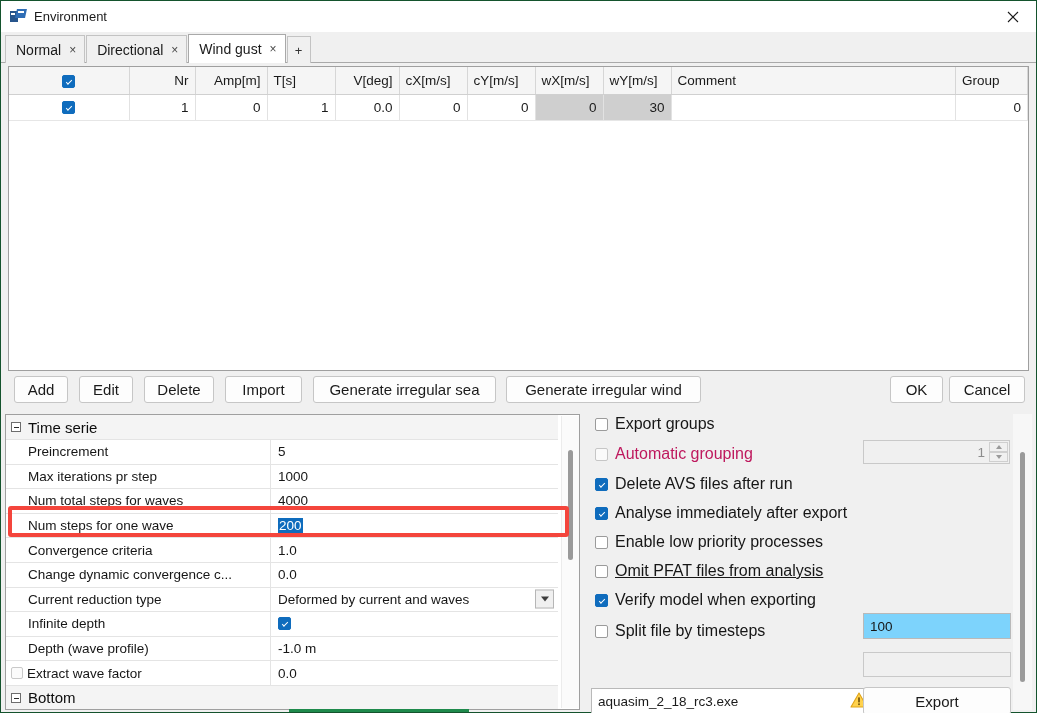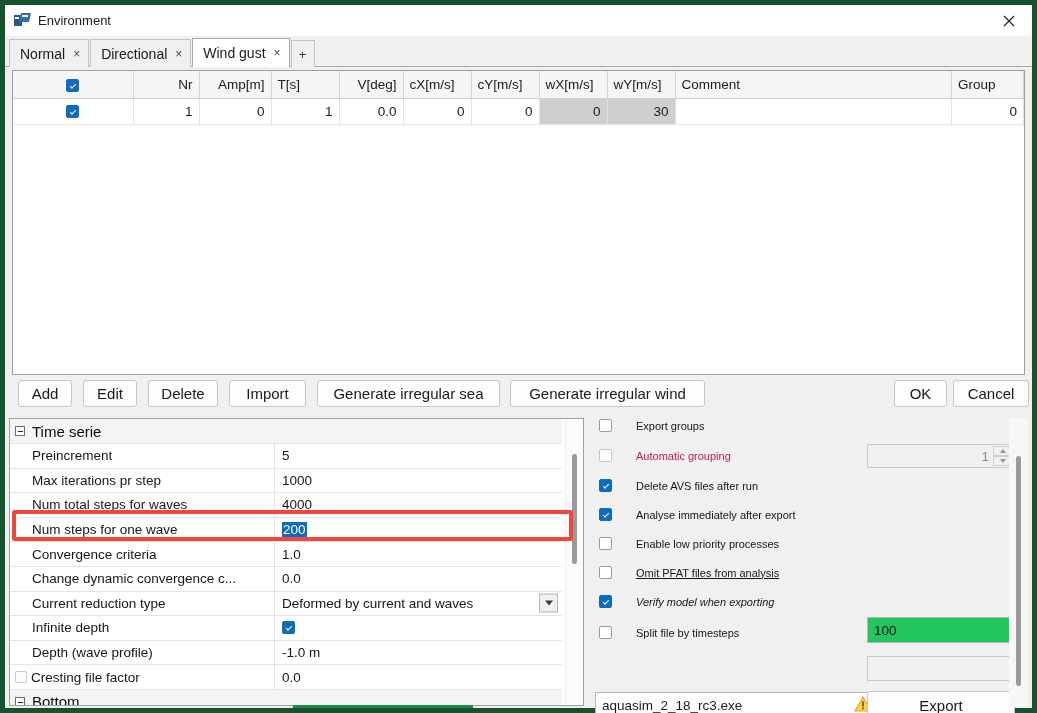--- a/index.html
+++ b/index.html
@@ -3,21 +3,21 @@
 <meta charset="utf-8">
 <style>
   html,body{margin:0;padding:0;}
   body{
     width:1037px;height:713px;overflow:hidden;
     font-family:"Liberation Sans", sans-serif;
     font-size:13.5px;color:#1a1a1a;
     background:#f0f0f0;
     -webkit-font-smoothing:antialiased;
   }
-  .window{position:absolute;inset:0;background:#f0f0f0;border:5px solid #14532d;box-sizing:border-box;}
+  .window{position:absolute;inset:0;background:#f0f0f0;border:1px solid #14532d;box-sizing:border-box;}
 
   
   .titlebar{height:31px;background:#ffffff;display:flex;align-items:center;position:relative;border-bottom:1px solid #f0f0f0;}
   .title-icon{width:16px;height:16px;margin-left:9px;margin-right:8px;position:relative;flex:0 0 auto;}
   .title-icon .i1{position:absolute;left:0;top:2px;width:8px;height:11px;background:#27558c;}
   .title-icon .i2{position:absolute;left:6px;top:0px;width:10px;height:9px;background:#2f6db5;transform:skewX(-12deg);}
   .title-icon .i3{position:absolute;left:1px;top:4px;width:4px;height:2px;background:#ffffff;}
   .title-icon .i4{position:absolute;left:8px;top:2px;width:6px;height:2px;background:#ffffff;}
   .title-text{font-size:13px;color:#1b1b1b;}
   .close-btn{position:absolute;right:0;top:0;width:46px;height:31px;display:flex;align-items:center;justify-content:center;cursor:default;}
@@ -63,24 +63,24 @@
   .sel-text{background:#0f6cbd;color:#ffffff;padding:0 1px;}
   .combo-arrow{position:absolute;right:4px;top:50%;transform:translateY(-50%);width:19px;height:19px;background:#f0f0f0;border:1px solid #b6b6b6;box-sizing:border-box;display:flex;align-items:center;justify-content:center;}
   .combo-arrow i{border-left:4px solid transparent;border-right:4px solid transparent;border-top:5px solid #3c3c3c;display:block;}
   .cbmini{display:inline-block;width:12px;height:12px;border:1px solid #9b9b9b;background:#fff;border-radius:2px;box-sizing:border-box;margin-right:4px;position:relative;flex:0 0 auto;}
   .cbmini.dis{border-color:#c9c9c9;background:#fbfbfb;}
 
   .vscroll{position:absolute;top:1px;bottom:1px;width:17px;background:#fbfbfb;border-left:1px solid #ececec;}
   .vscroll .thumb{position:absolute;left:6px;width:5px;background:#9a9a9a;border-radius:3px;}
 
   .rightpane{position:absolute;left:588px;right:4px;top:2px;bottom:2px;}
-  .opt{position:absolute;display:flex;align-items:center;font-size:11px;color:#161616;gap:17px;}
+  .opt{position:absolute;display:flex;align-items:center;font-size:16px;color:#161616;}
   .opt .cb{margin-right:7px;}
   .opt.dim span{color:#be185d;}
-  .inputbox{position:absolute;background:#22c55e;border:1px solid #b9b9b9;box-sizing:border-box;display:flex;align-items:center;padding:0 6px;font-size:13.5px;color:#161616;}
+  .inputbox{position:absolute;background:#7dd3fc;border:1px solid #b9b9b9;box-sizing:border-box;display:flex;align-items:center;padding:0 6px;font-size:13.5px;color:#161616;}
   .inputbox.dis{background:#f0f0f0;border-color:#c9c9c9;color:#8d8d8d;}
   .spin{position:absolute;width:19px;top:1px;bottom:1px;right:1px;display:flex;flex-direction:column;}
   .spin div{flex:1;background:#f0f0f0;border:1px solid #cfcfcf;box-sizing:border-box;display:flex;align-items:center;justify-content:center;}
   .spin i.up{border-left:3px solid transparent;border-right:3px solid transparent;border-bottom:4px solid #9a9a9a;}
   .spin i.dn{border-left:3px solid transparent;border-right:3px solid transparent;border-top:4px solid #9a9a9a;}
   .selectbox{position:absolute;background:#ffffff;border:1px solid #b9b9b9;box-sizing:border-box;display:flex;align-items:center;padding:0 6px;font-size:13.5px;}
   .selectbox .chev{position:absolute;right:7px;top:50%;transform:translateY(-50%);width:10px;height:10px;}
   .warn{position:absolute;width:18px;height:16px;}
 
   .redbox{position:absolute;border:4px solid #f4453c;border-radius:3px;box-sizing:border-box;pointer-events:none;}
@@ -243,21 +243,21 @@
         </div>
 
         <div class="prow">
           <div class="pname dim">Depth (wave profile)</div>
           <div class="pval dim">-1.0 m</div>
         </div>
 
         <div class="prow">
           <div class="pname dim" style="padding-left:5px;">
             <span class="cbmini dis"></span>
-            <span>Cresting file factor</span>
+            <span>Extract wave factor</span>
           </div>
           <div class="pval dim">0.0</div>
         </div>
 
         <div class="prow group">
           <div class="gname">
             <span class="expander"></span>
             <span>Bottom</span>
           </div>
         </div>
@@ -304,21 +304,21 @@
       <div class="opt" style="left:6px;top:119px;">
         <span class="cb"></span>
         <span>Enable low priority processes</span>
       </div>
 
       <div class="opt" style="left:6px;top:148px;text-decoration:underline;">
         <span class="cb"></span>
         <span>Omit PFAT files from analysis</span>
       </div>
 
-      <div class="opt" style="left:6px;top:177px;font-style:italic;">
+      <div class="opt" style="left:6px;top:177px;">
         <span class="cb on"></span>
         <span>Verify model when exporting</span>
       </div>
 
       <div class="opt" style="left:6px;top:208px;">
         <span class="cb"></span>
         <span>Split file by timesteps</span>
       </div>
       <div class="inputbox" style="left:274px;top:199px;width:148px;height:26px;">
         <span>100</span>

